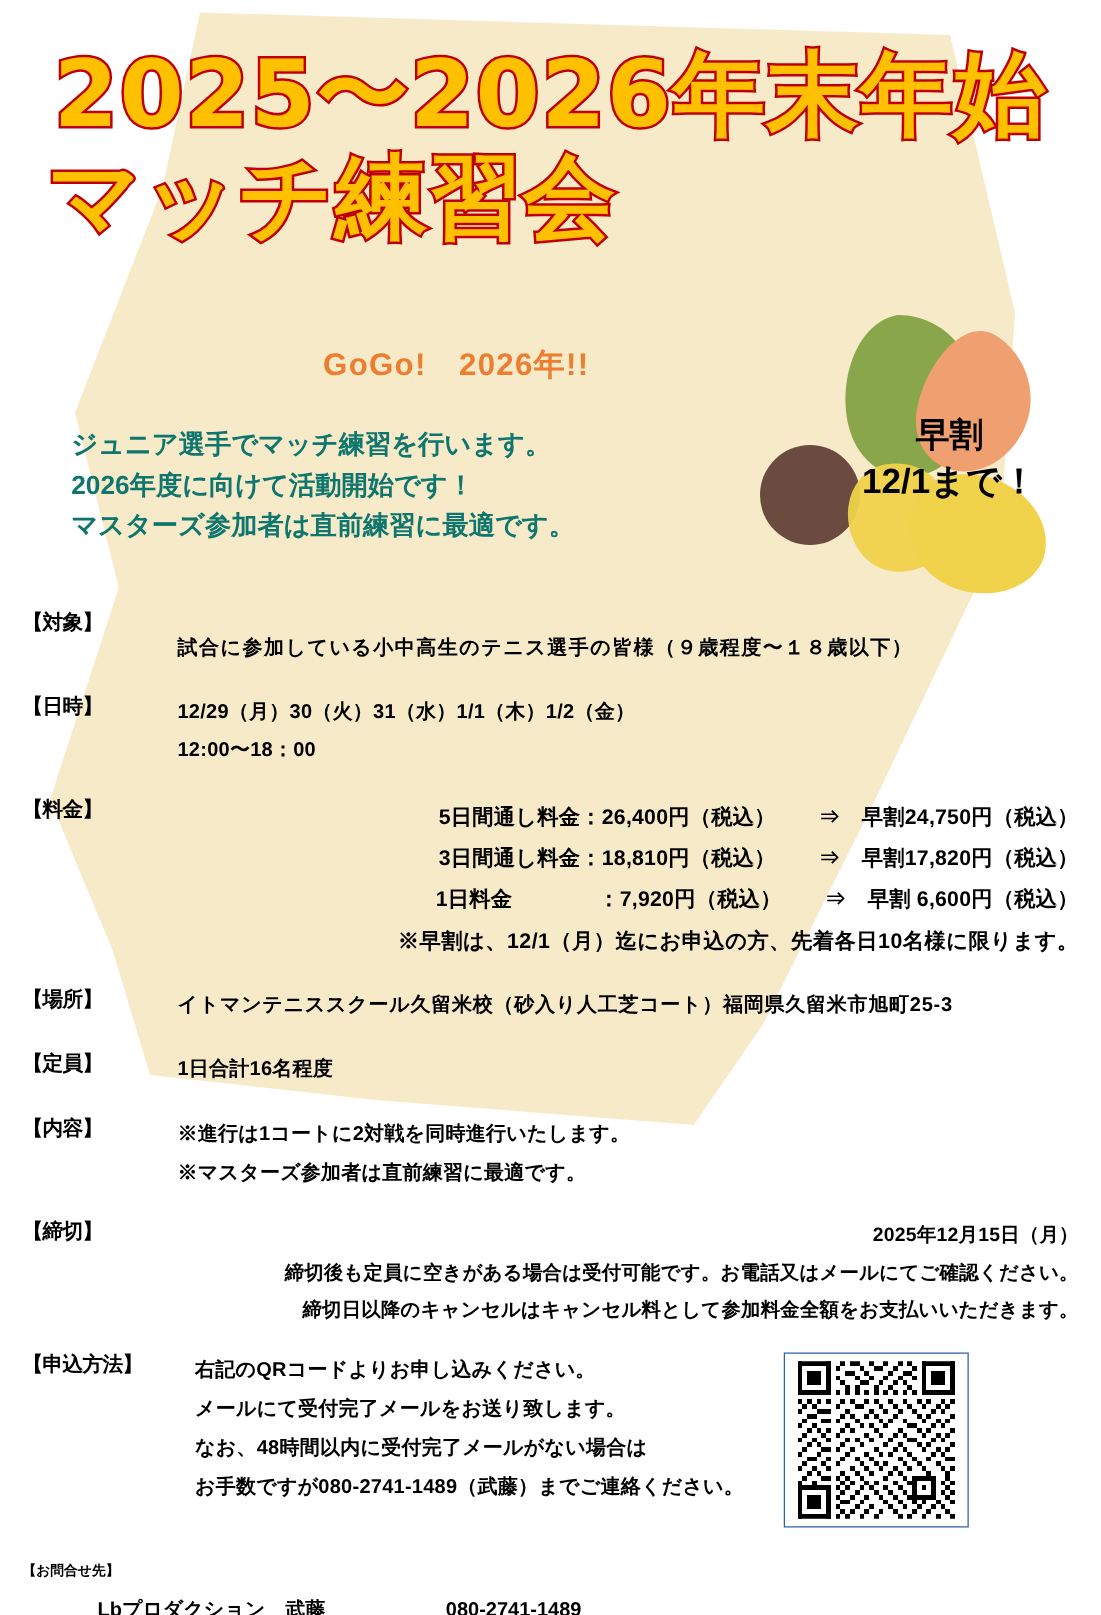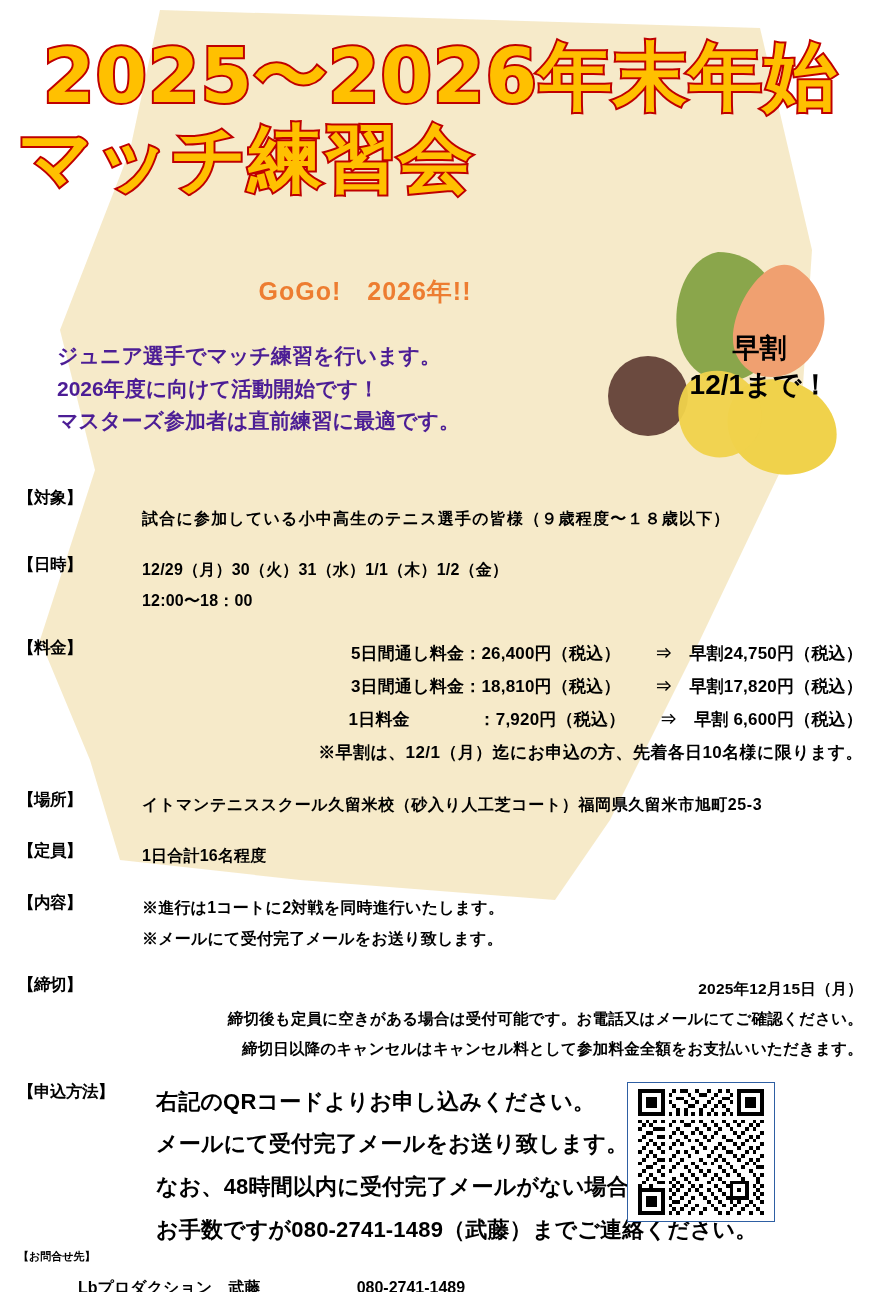--- a/index.html
+++ b/index.html
@@ -44,41 +44,41 @@
     -webkit-text-stroke: 4px #C00000;
     paint-order: stroke fill;
     letter-spacing: 1px;
     line-height: 1.05;
     white-space: nowrap;
   }
   .title-line-1 { font-size: 74px; }
   .title-line-2 {
     font-size: 74px;
     text-align: left;
-    padding-left: 18px;
+    padding-left: 38px;
     margin-top: 4px;
   }
 
   .gogo {
     position: absolute;
     left: 0; top: 275px;
     width: 730px;
     text-align: center;
     font-family: "Liberation Sans", sans-serif;
     font-weight: bold;
     font-size: 25px;
     color: #ED7D31;
     letter-spacing: 1px;
   }
 
   
   .intro {
     position: absolute;
     left: 57px; top: 340px;
-    color: #4c1d95;
+    color: #0f766e;
     font-weight: bold;
     font-size: 21px;
     line-height: 1.55;
   }
 
   
   .hayawari {
     position: absolute;
     left: 652px; top: 330px;
     width: 215px;
@@ -123,21 +123,21 @@
   .row-fee .row-body { font-size: 17px; text-align: right; }
   .row-fee .fee-note { letter-spacing: 0.4px; }
   .row-place .row-body { letter-spacing: 0.6px; }
   .row-content .row-body { font-size: 16px; }
 
   
   .row-deadline .row-body { font-size: 15.5px; text-align: right; }
   .row-apply { margin-top: -4px; }
   .row-apply .row-body {
     padding-left: 14px;
-    font-size: 22px;
+    font-size: 16px;
   }
 
   
   .qr-box {
     position: absolute;
     left: 627px; top: 1082px;
     width: 148px; height: 140px;
     border: 1px solid #2E5FA3;
     background: #fff;
     padding: 6px;
@@ -234,21 +234,21 @@
       <div class="row-label">【定員】</div>
       <div class="row-body">
         <div>1日合計16名程度</div>
       </div>
     </div>
 
     <div class="row row-content">
       <div class="row-label">【内容】</div>
       <div class="row-body">
         <div>※進行は1コートに2対戦を同時進行いたします。</div>
-        <div>※メールにて受付完了メールをお送り致します。</div>
+        <div>※マスターズ参加者は直前練習に最適です。</div>
       </div>
     </div>
 
     <div class="row row-deadline">
       <div class="row-label">【締切】</div>
       <div class="row-body">
         <div>2025年12月15日（月）</div>
         <div>締切後も定員に空きがある場合は受付可能です。お電話又はメールにてご確認ください。</div>
         <div>締切日以降のキャンセルはキャンセル料として参加料金全額をお支払いいただきます。</div>
       </div>

